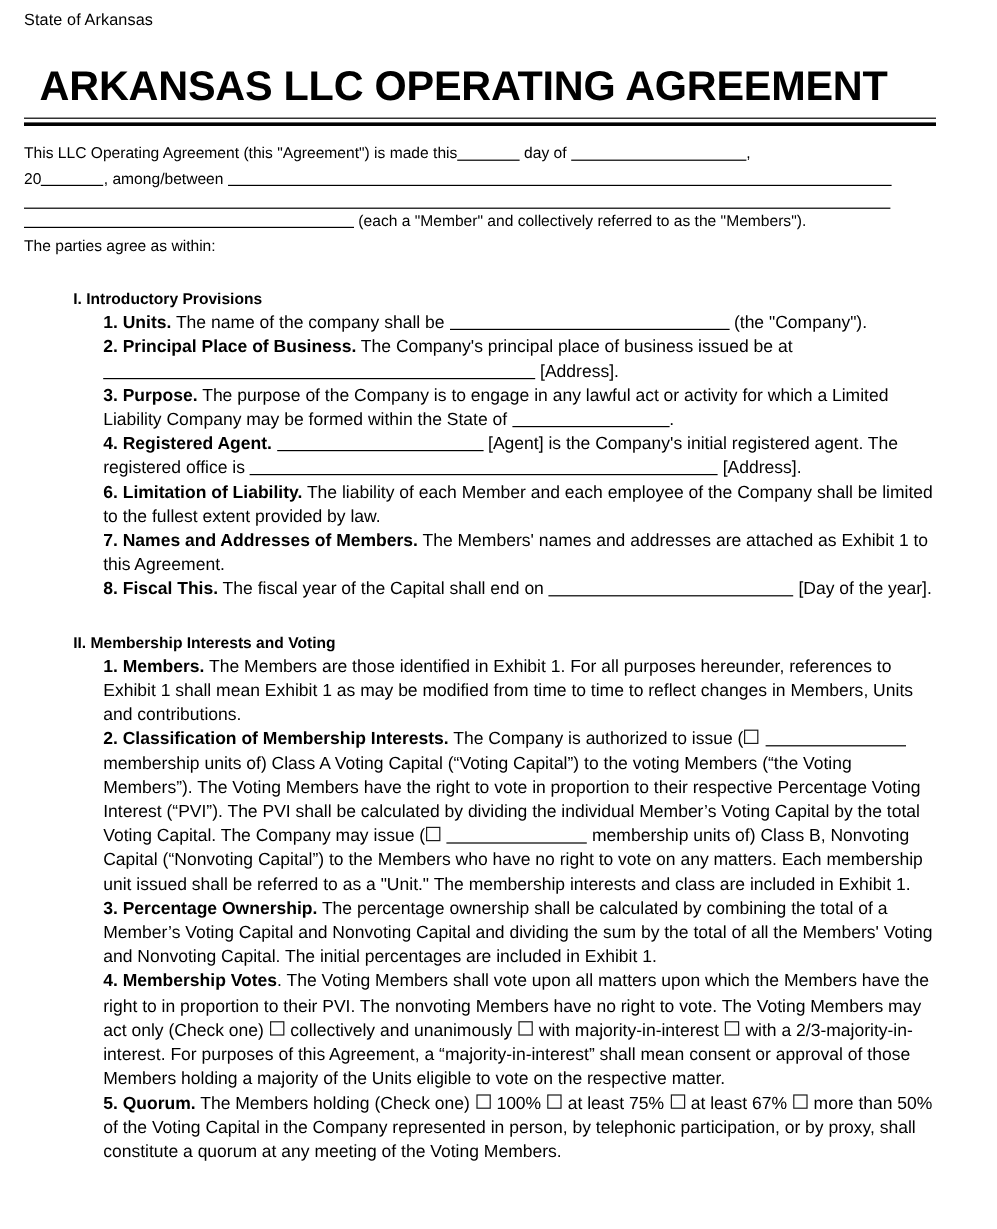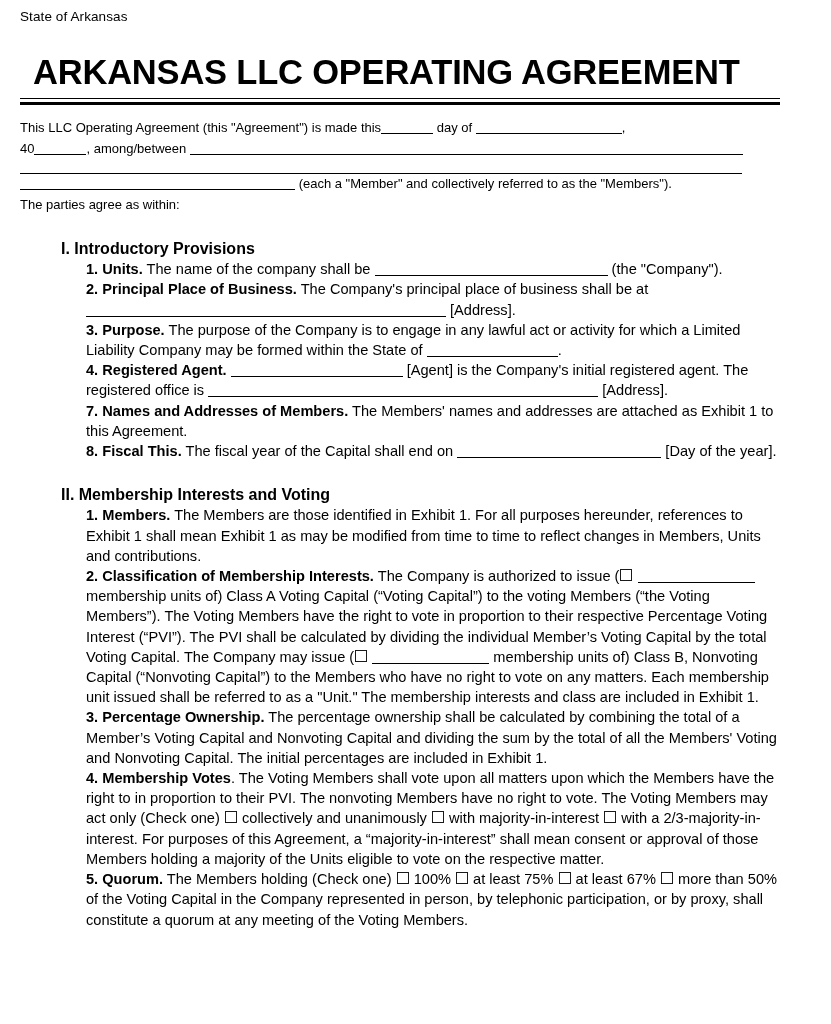--- a/index.html
+++ b/index.html
@@ -56,21 +56,21 @@
   .intro p { margin: 0; }
 
   .sections {
     margin: 0 0 0 43px;
     width: 722px;
     font-size: 14.6px;
     line-height: 20.2px;
   }
   .section-heading {
     font-weight: bold;
-    font-size: 16px;
+    font-size: 13px;
     margin: 0;
   }
   .sec-gap { height: 24px; }
   .roman-i { margin-top: 24px; }
 
   .clause {
     margin: 0 0 0 25px;
     text-indent: -0px;
   }
   .clause p { margin: 0; }
@@ -113,52 +113,55 @@
 <div class="page">
 
   <div class="state-line">State of Arkansas</div>
 
   <h1 class="doc-title">ARKANSAS LLC OPERATING AGREEMENT</h1>
 
   <div class="title-rule"></div>
 
   <div class="intro">
     <p><span>This LLC Operating Agreement (this "Agreement") is made this</span><span class="blank w6"></span> <span>day of</span> <span class="blank w16"></span>,</p>
-    <p><span>40</span><span class="blank w6"></span><span>, among/between</span> <span class="blank w57"></span></p>
+    <p><span>20</span><span class="blank w6"></span><span>, among/between</span> <span class="blank w57"></span></p>
     <p>
         <span class="blank full"></span>
       </p>
     <p><span class="blank w28"></span> <span>(each a "Member" and collectively referred to as the "Members").</span></p>
     <p>The parties agree as within:</p>
   </div>
 
   <div class="sections">
 
     <div class="roman-i">
       <div class="section-heading">I. Introductory Provisions</div>
     </div>
 
     <div class="clause">
       <p><b>1.</b> <b>Units.</b> <span>The name of the company shall be</span> <span class="blank w24"></span> <span>(the "Company").</span></p>
     </div>
 
     <div class="clause">
-      <p><b>2.</b> <b>Principal Place of Business.</b> <span>The Company's principal place of business shall be at</span></p>
+      <p><b>2.</b> <b>Principal Place of Business.</b> <span>The Company's principal place of business issued be at</span></p>
       <p><span class="blank w38"></span> <span>[Address].</span></p>
     </div>
 
     <div class="clause">
       <p><b>3.</b> <b>Purpose.</b> <span>The purpose of the Company is to engage in any lawful act or activity for which a Limited Liability Company may be formed within the  State of</span> <span class="blank w14"></span><span>.</span></p>
     </div>
 
     <div class="clause">
       <p><b>4.</b> <b>Registered Agent.</b> <span class="blank w18"></span> <span>[Agent] is the Company's initial registered agent. The registered office is</span> <span class="blank w40"></span> <span>[Address].</span></p>
     </div>
 
 
+    <div class="clause">
+      <p><b>6.</b> <b>Limitation of Liability.</b> <span>The liability of each Member and each employee of the Company shall be limited to the fullest extent provided by law.</span></p>
+    </div>
 
     <div class="clause">
       <p><b>7.</b> <b>Names and Addresses of Members.</b> <span>The Members' names and addresses are attached as Exhibit 1 to this Agreement.</span></p>
     </div>
 
     <div class="clause">
       <p><b>8.</b> <b>Fiscal This.</b> <span>The fiscal year of the Capital shall end on</span> <span class="blank w21"></span> <span>[Day of the year].</span></p>
     </div>
 
     <div class="sec-gap"></div>

